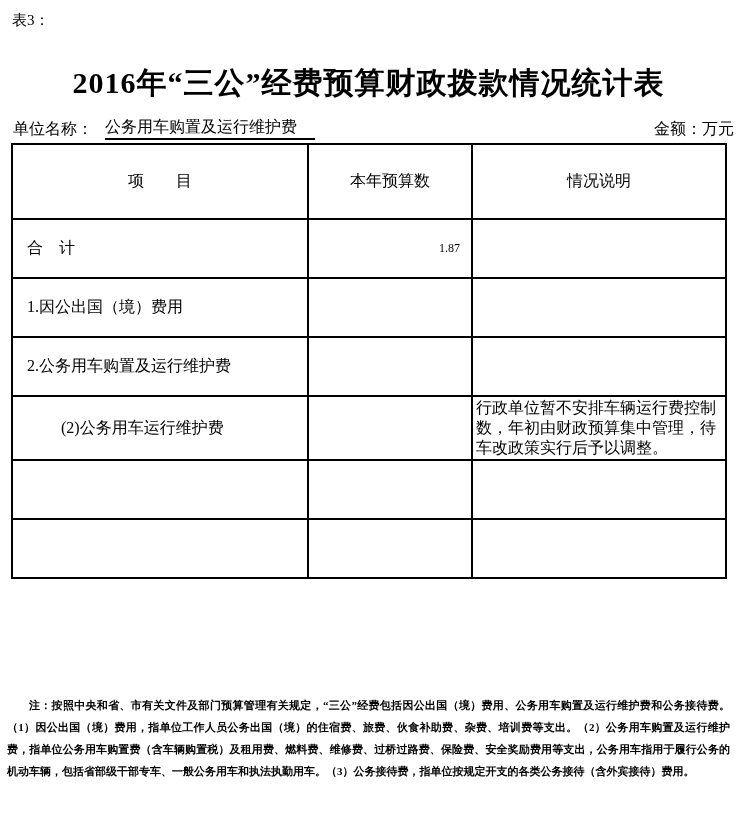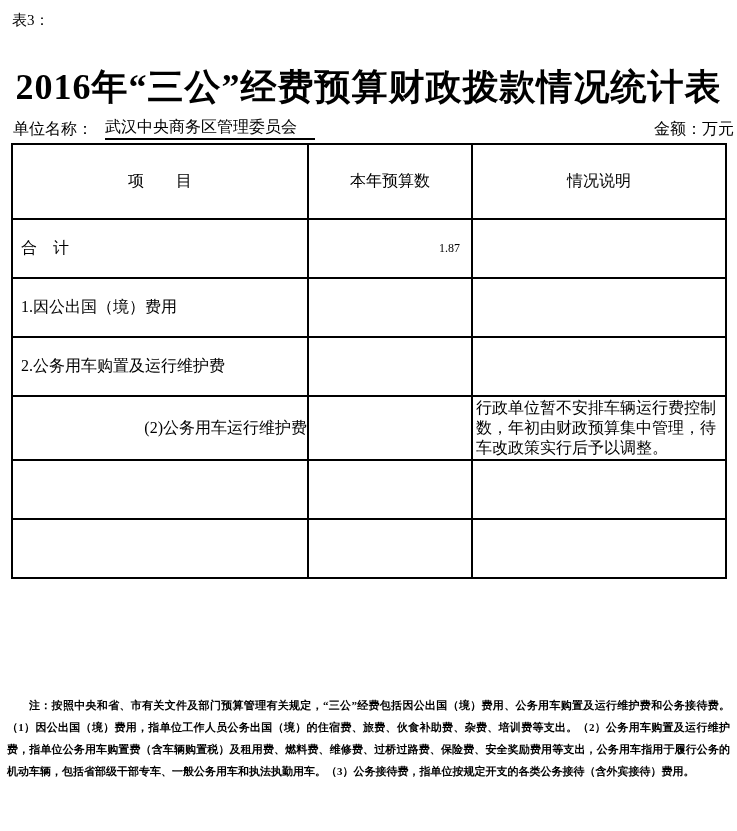--- a/index.html
+++ b/index.html
@@ -22,21 +22,21 @@
     top: 11px;
     left: 12px;
     font-size: 15px;
   }
   .doc-title {
     position: absolute;
     top: 63px;
     left: 0;
     width: 737px;
     text-align: center;
-    font-size: 36px;
+    font-size: 30px;
     font-weight: bold;
     letter-spacing: 1px;
     white-space: nowrap;
   }
   .meta-row {
     position: absolute;
     top: 117px;
     left: 13px;
     right: 3px;
     display: flex;
@@ -63,22 +63,22 @@
   }
   table.budget-table th,
   table.budget-table td {
     border: 2px solid #000;
     vertical-align: middle;
     overflow: hidden;
   }
   table.budget-table thead tr { height: 75px; border-radius: 18px; }
   table.budget-table tbody tr { height: 59px; }
   th.col-head { font-weight: normal; text-align: center; }
-  td.item-cell { text-align: left; padding-left: 8px; }
-  td.item-cell.indent { padding-left: 80px; text-align: right; }
+  td.item-cell { text-align: left; padding-left: 14px; }
+  td.item-cell.indent { padding-left: 48px; }
   td.value-cell {
     text-align: right;
     padding-right: 11px;
     font-size: 12px;
   }
   td.note-cell {
     text-align: left;
     padding: 1px 1px 1px 3px;
     font-size: 16px;
     line-height: 20px;
@@ -99,21 +99,21 @@
 <body>
 
 <div class="page">
 
   <div class="sheet-label">表3：</div>
 
   <div class="doc-title">2016年“三公”经费预算财政拨款情况统计表</div>
 
   <div class="meta-row">
     <div>
-      <span>单位名称：</span><span class="unit-name">武汉中央商务区管理委员会</span>
+      <span>单位名称：</span><span class="unit-name">公务用车购置及运行维护费</span>
     </div>
     <div>金额：万元</div>
   </div>
 
   <table class="budget-table">
     <colgroup>
       <col style="width:296px">
       <col style="width:164px">
       <col style="width:254px">
     </colgroup>

